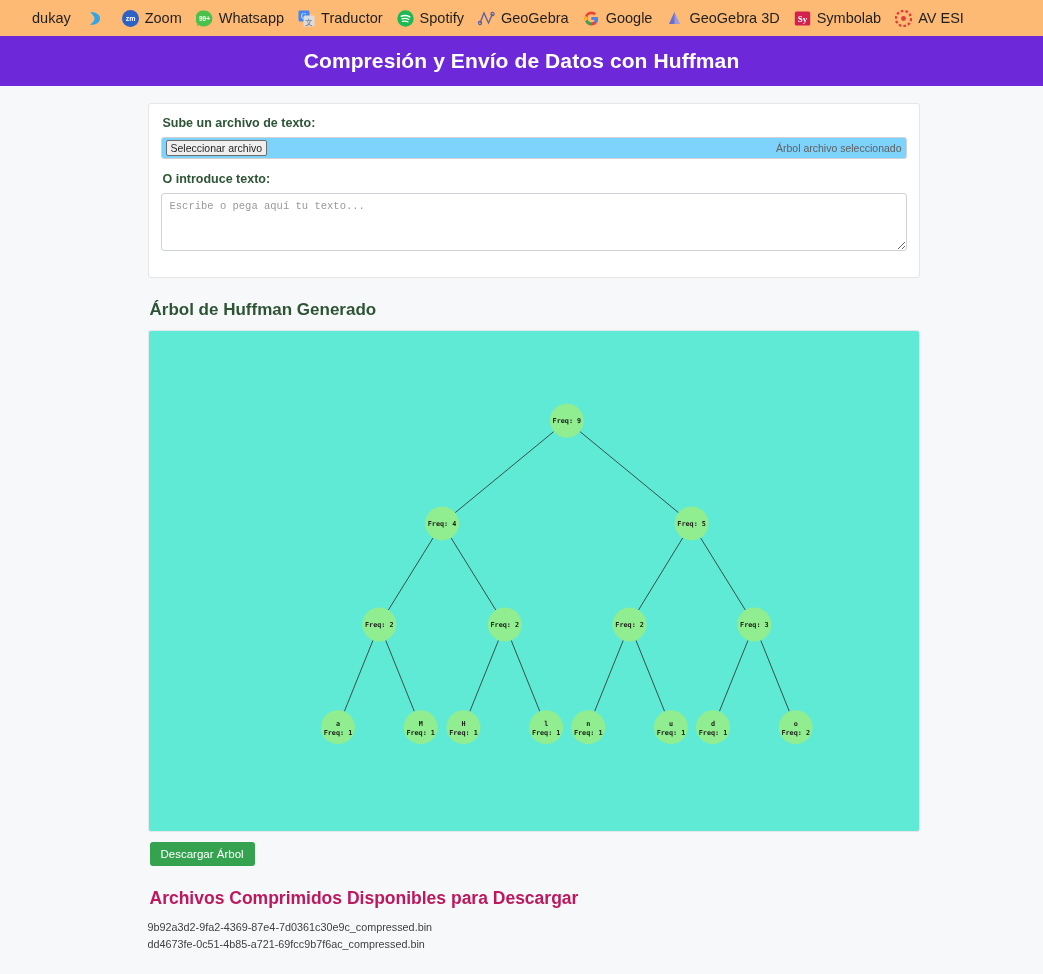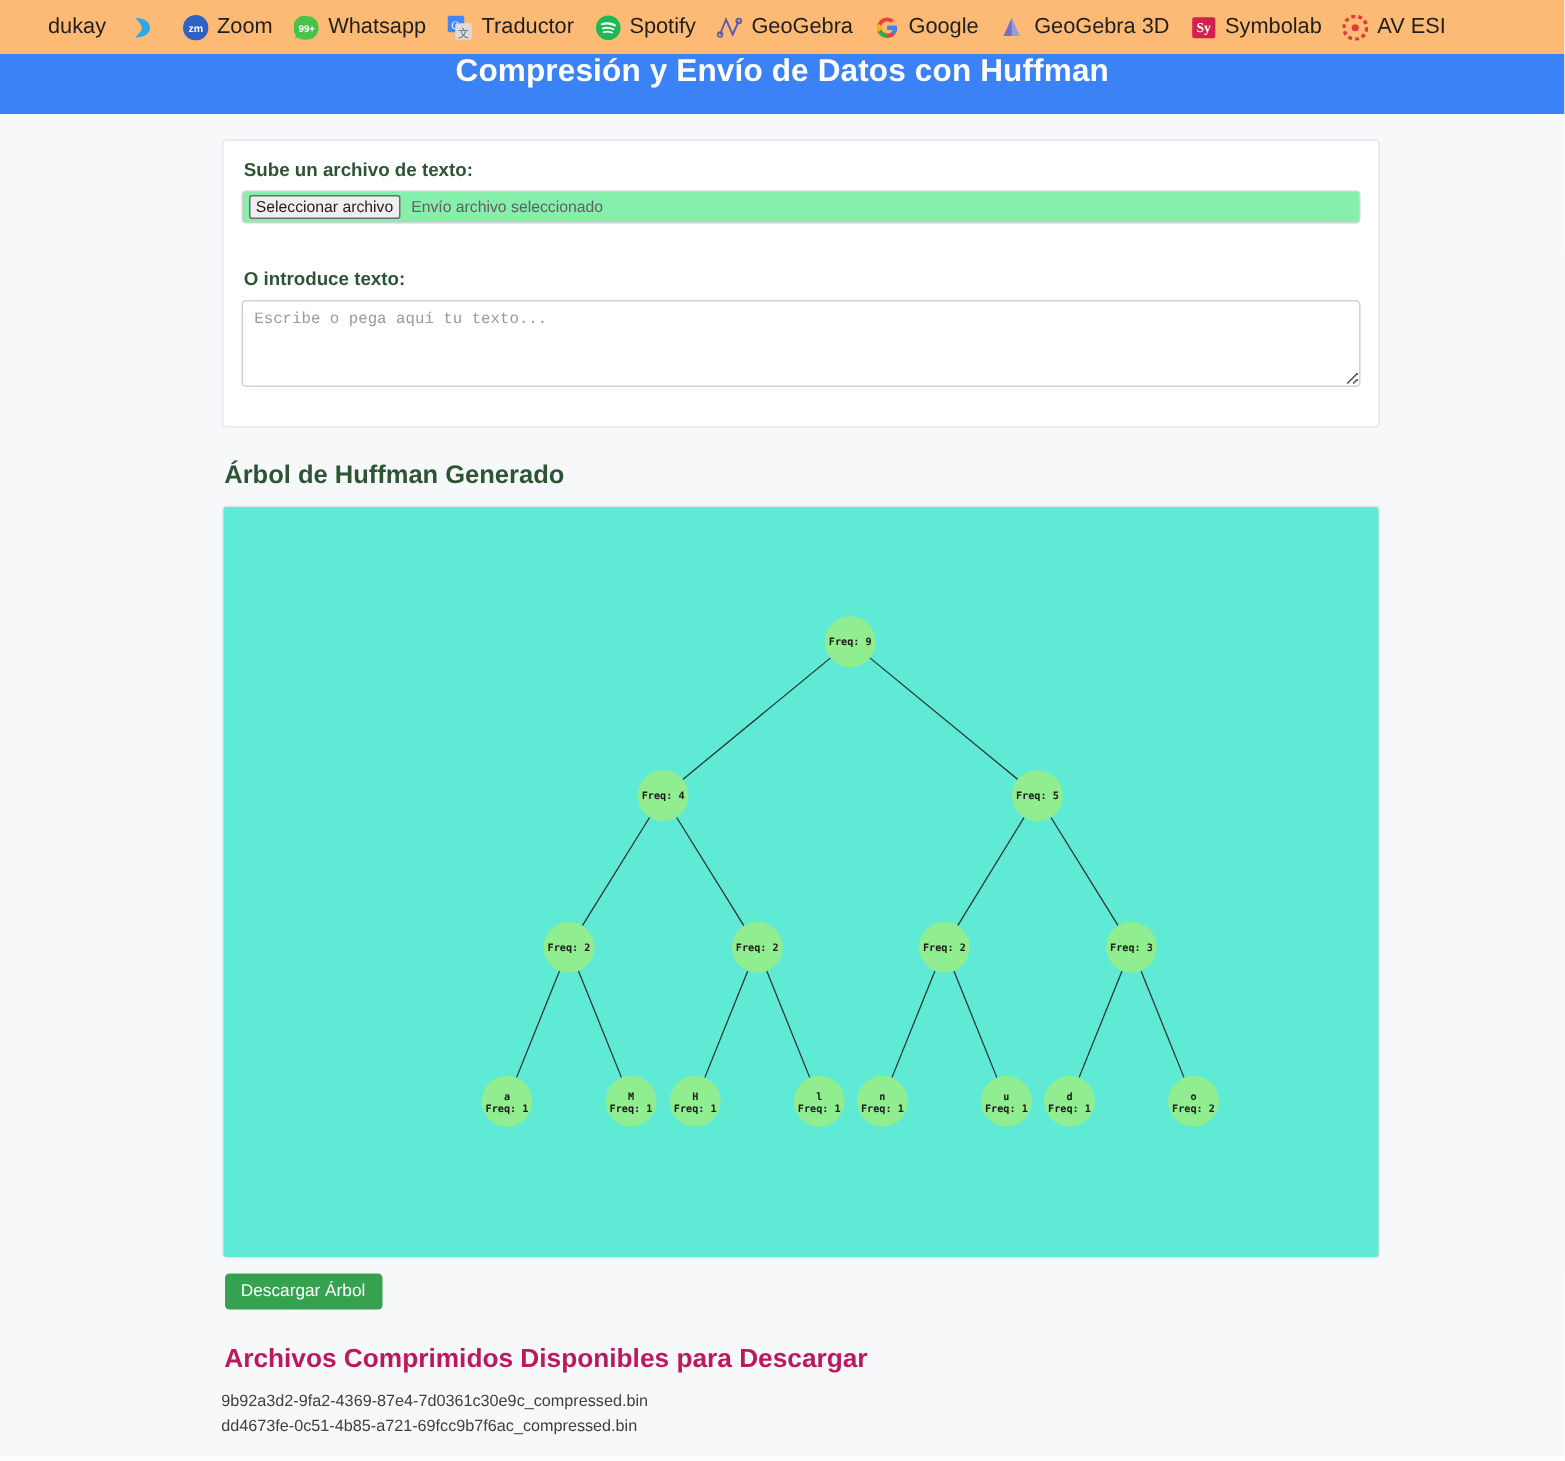--- a/index.html
+++ b/index.html
@@ -39,24 +39,24 @@
   .bm-icon {
     width: 17px; height: 17px;
     flex: 0 0 auto;
     display: flex; align-items: center; justify-content: center;
     position: relative;
   }
   .bm-icon svg { display: block; }
 
   
   #page-header {
-    background: #3b82f6;
-    height: 40px;
+    background: #6d28d9;
+    height: 50px;
     display: flex;
-    align-items: flex-start;
+    align-items: center;
     justify-content: center;
   }
   #page-header .title {
     color: #ffffff;
     font-size: 21px;
     font-weight: bold;
     letter-spacing: .1px;
   }
 
   
@@ -85,22 +85,23 @@
     color: #2d5434;
     margin: 0 0 7px 2px;
   }
   .file-row {
     border: 1px solid #cfd3d8;
     border-radius: 3px;
     height: 22px;
     display: flex;
     align-items: center;
     padding: 0 4px;
-    background: #86efac;
-    margin-bottom: 30px;
+    background: #7dd3fc;
+    margin-bottom: 13px;
+    justify-content: space-between;
   }
   .file-btn {
     font-family: "Liberation Sans", sans-serif;
     font-size: 10.5px;
     color: #1f1f1f;
     background: #efefef;
     border: 1px solid #6d6d6d;
     border-radius: 2px;
     padding: 1px 4px;
     line-height: 1.15;
@@ -317,21 +318,21 @@
 </div>
 
 <div id="page-body">
   <div class="container">
 
     
     <div class="card">
       <label class="form-label">Sube un archivo de texto:</label>
       <div class="file-row">
         <button class="file-btn">Seleccionar archivo</button>
-        <span class="file-name">Envío archivo seleccionado</span>
+        <span class="file-name">Árbol archivo seleccionado</span>
       </div>
 
       <label class="form-label">O introduce texto:</label>
       <textarea class="text-input" placeholder="Escribe o pega aquí tu texto..." style=""></textarea>
 
     </div>
 
     
     <h2 class="section-title">Árbol de Huffman Generado</h2>
 

